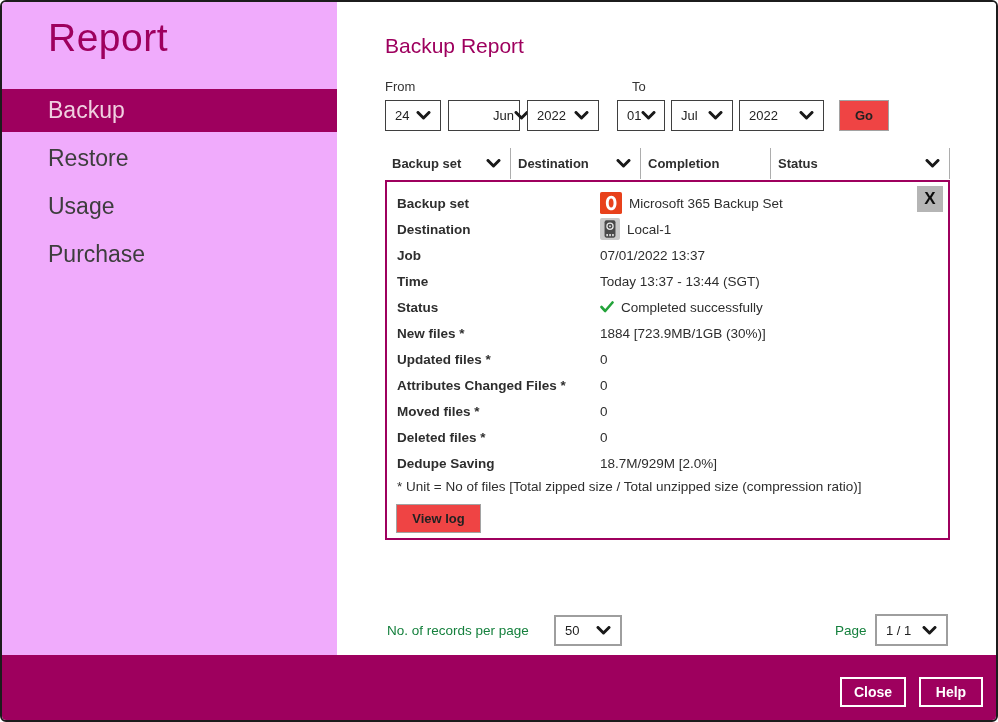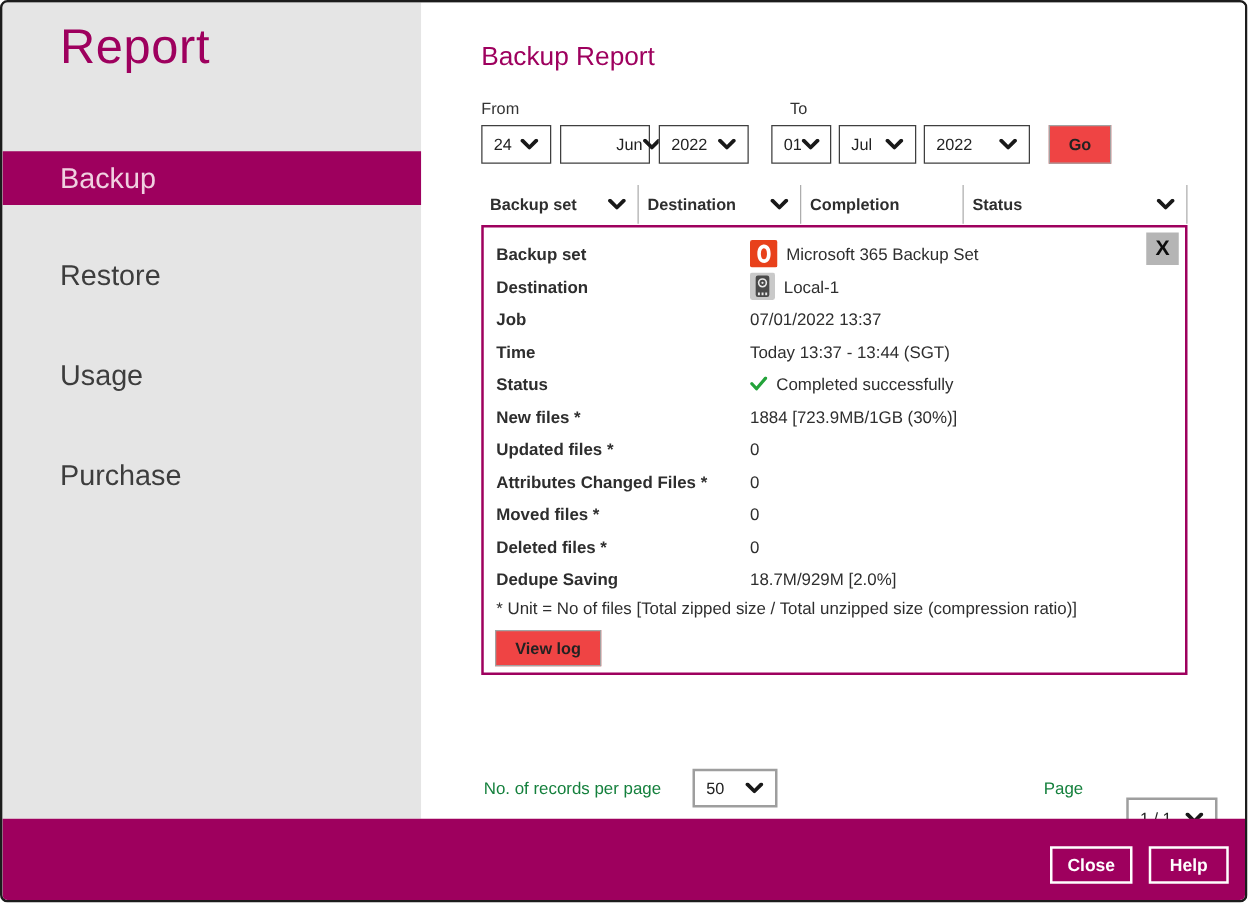--- a/index.html
+++ b/index.html
@@ -2,25 +2,25 @@
 <html><head>
 <meta charset="utf-8">
 <style>
   * { margin:0; padding:0; box-sizing:border-box; }
   html,body { background:#ffffff; font-family:"Liberation Sans", sans-serif; }
   .window {
     position:relative; width:998px; height:722px;
     border:2px solid #1c1c1c; border-radius:6px; overflow:hidden; background:#ffffff;
   }
   
-  .sidebar { position:absolute; left:0; top:0; width:335px; height:653px; background:#e5e5e5;padding-left:32px; }
+  .sidebar { position:absolute; left:0; top:0; width:335px; height:653px; background:#f0abfc;padding-left:32px; }
   .sidebar-title { position:absolute; left:46px; top:14px; font-size:39px; font-weight:300; color:#9e005e; letter-spacing:0.5px; }
   .nav { position:absolute; top:87px; left:0; width:100%; }
   .nav-item { height:48px; display:flex; align-items:center; padding-left:46px;
-              font-size:23px; font-weight:300; color:#3d3d3d; cursor:pointer;margin-top:32px; }
+              font-size:23px; font-weight:300; color:#3d3d3d; cursor:pointer; }
   .nav-item.selected { height:43px; background:#9e005e; color:#f0d0e0; margin-bottom:2px; }
   
   .main { position:absolute; left:335px; top:0; width:659px; height:653px; background:#ffffff; }
   .main-title { position:absolute; left:48px; top:32px; font-size:21px; font-weight:400; color:#9e005e; }
   .field-label { position:absolute; font-size:13px; color:#333; }
   .lbl-from { left:48px; top:77px; }
   .lbl-to { left:295px; top:77px; }
   .ddown {
     position:absolute; height:31px; border:1px solid #3f3f3f; background:#fff;
     display:flex; align-items:center; justify-content:space-between;
@@ -49,21 +49,21 @@
   .viewlog-btn { position:absolute; left:9px; bottom:5px; width:85px; height:29px; }
   .x-btn { position:absolute; top:4px; right:5px; width:26px; height:26px; background:#b5b5b5;
            display:flex; align-items:center; justify-content:center;
            font-size:17px; font-weight:700; color:#0d0d0d; cursor:pointer; }
   .icon-box { flex:none; display:inline-flex; }
   
   .pag-label { position:absolute; font-size:13.5px; color:#15803d; line-height:31px; }
   .records-label { left:50px; top:613px; }
   .page-label { left:498px; top:613px; }
   .records-select { left:217px; top:613px; width:68px; }
-  .page-select { left:564px; top:612px; width:73px; height:32px;margin-top:24px; }
+  .page-select { left:538px; top:612px; width:73px; height:32px; }
   
   .footer { position:absolute; left:0; top:653px; width:994px; height:65px; background:#9e005e; }
   .footer-btn {
     position:absolute; top:22px; height:30px; background:transparent; border:2px solid #ffffff;
     color:#ffffff; font-size:14px; font-weight:700;
     display:flex; align-items:center; justify-content:center; cursor:pointer;
   }
   .close-btn { left:838px; width:66px; }
   .help-btn  { left:917px; width:64px; }
   svg { display:block; }

